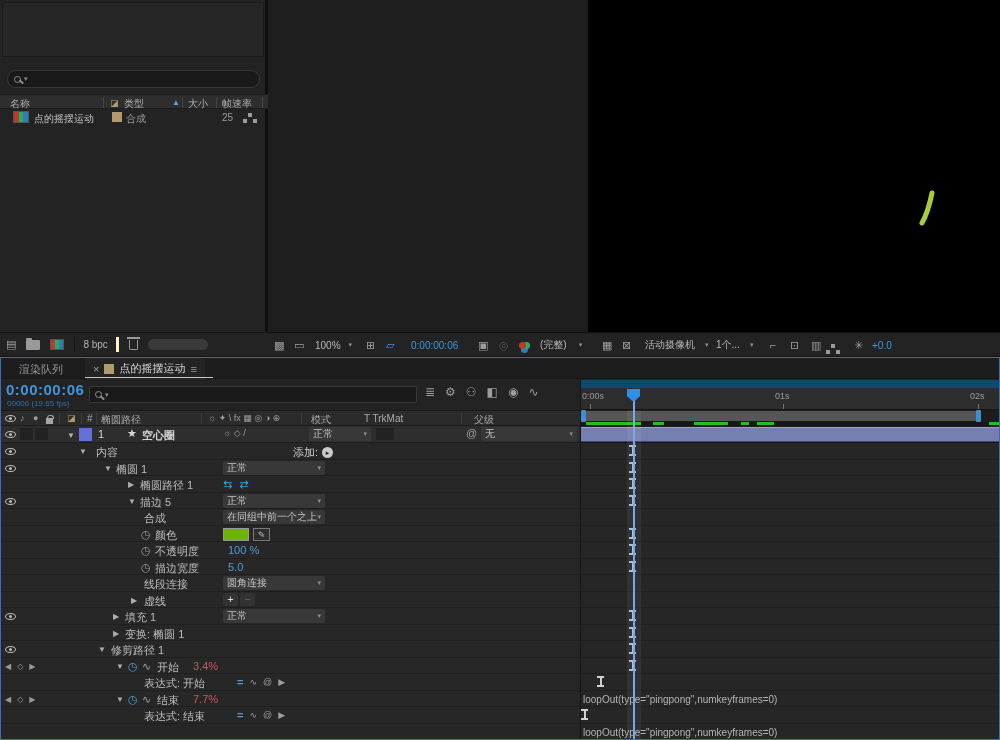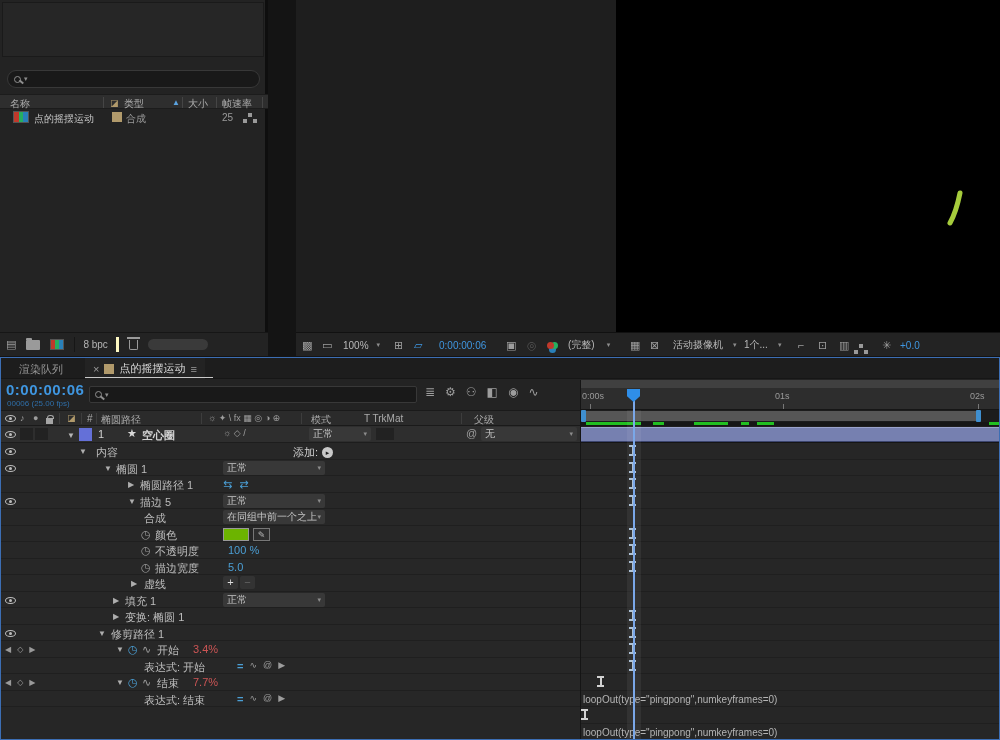--- a/index.html
+++ b/index.html
@@ -1,21 +1,21 @@
 <!DOCTYPE html>
 <html><head>
 <meta charset="utf-8">
 <style>
   * { margin:0; padding:0; box-sizing:border-box; }
   html,body { width:1000px; height:740px; background:#141414; overflow:hidden;
     font-family:"Liberation Sans","DejaVu Sans",sans-serif; -webkit-font-smoothing:antialiased; }
   .app { position:relative; width:1000px; height:740px; background:#141414; }
 
   
-  .top { position:absolute; left:0; top:0; width:1000px; height:356px; display:flex;gap:28px; }
+  .top { position:absolute; left:0; top:0; width:1000px; height:356px; display:flex; }
 
   
   .project { position:relative; width:268px; height:356px; background:#232323; border-right:3px solid #0e0e0e; }
   .proj-preview { position:absolute; left:2px; top:2px; width:262px; height:55px; background:#262626; border:1px solid #1a1a1a; }
   .proj-search { position:absolute; left:7px; top:70px; width:253px; height:18px; background:#191919; border:1px solid #383838; border-radius:9px; display:flex; align-items:center; padding-left:6px; gap:3px; }
   .proj-header { position:absolute; left:0; top:94px; width:268px; height:15px; background:#2e2e2e; border-top:1px solid #1c1c1c; border-bottom:1px solid #1c1c1c; font-size:10px; color:#ababab; }
   .proj-header span.colsep { position:absolute; top:2px; width:1px; height:11px; background:#454545; }
   .proj-row { position:absolute; left:0; top:110px; width:268px; height:16px; font-size:10px; color:#c6c6c6; }
   .proj-footer { position:absolute; left:0; bottom:0; width:268px; height:24px; background:#232323; border-top:1px solid #161616; display:flex; align-items:center; gap:10px; padding-left:6px; }
   .bpcbox { font-size:10px; color:#b5b5b5; padding:2px 8px; border-left:1px solid #161616; border-right:3px solid #fef9c3; }
@@ -95,21 +95,21 @@
   .addgrp { position:absolute; left:292px; top:2px; display:flex; gap:4px; align-items:center; color:#cfcfcf; font-size:11px; }
   .circplay { width:11px; height:11px; border-radius:50%; background:#c9c9c9; color:#1d1d1d; font-size:7px; text-align:center; line-height:11px; }
   .swatch { position:absolute; left:222px; top:2px; width:26px; height:13px; background:#6cb400; border:1px solid #999; }
   .dropperbox { position:absolute; left:252px; top:2px; width:17px; height:13px; background:#2e2e2e; border:1px solid #777; color:#bbb; font-size:9px; text-align:center; line-height:12px; }
   .linkic { position:absolute; left:222px; top:2px; color:#4b9fd5; font-size:11px; letter-spacing:2px; }
   .pmgrp { position:absolute; left:222px; top:1px; display:flex; gap:2px; }
   .pmbtn { width:15px; height:13px; background:#333; color:#ddd; font-size:11px; text-align:center; line-height:12px; border-radius:2px; }
   .pmbtn.dim { color:#666; }
 
   
-  .ruler { position:relative; height:30px; background:#404040; }
+  .ruler { position:relative; height:30px; background:#0c4a6e; }
   .ruler-band { position:absolute; left:0; top:8px; right:0; height:22px; background:#2d2d2d; border-bottom:1px solid #161616; }
   .ruler .rl { position:absolute; top:11px; font-size:9px; color:#9a9a9a; }
   .rtick { position:absolute; top:24px; width:1px; height:5px; background:#777; }
   .wa-row { position:relative; height:12px; background:#1c1c1c; }
   .wa-bar { position:absolute; top:1px; height:10px; background:#565656; }
   .wa-brk { position:absolute; top:0; width:5px; height:12px; background:#3f8fd0; border-radius:1px; }
   .cache-row { position:relative; height:4px; background:#161616; }
   .cache-seg { position:absolute; top:0; height:3px; background:#21bf21; }
   .layerbar-row { position:relative; height:17px; background:#1f1f1f; border-bottom:1px solid #151515; }
   .layerbar { position:absolute; left:0; top:1px; right:0; height:15px; background:#7680b0; border-top:1px solid #9aa3cc; border-bottom:1px solid #3c456e; }
@@ -258,21 +258,21 @@
       </div>
       <div class="tab-underline"></div>
     </div>
 
     <div class="tl-body">
 
       <div class="tl-left">
 
         <div class="tl-topbar">
           <span class="tc-big">0:00:00:06</span>
-          <span class="tc-sub">00006 (25.00 fps)</span>
+          <span class="tc-sub">00006 (19.65 fps)</span>
           <div class="tl-search">
             <span class="ico-mag"></span>
             <span class="caret">▾</span>
           </div>
           <div class="tl-icons">
             <span>≣</span>
             <span>⚙</span>
             <span>⚇</span>
             <span>◧</span>
             <span>◉</span>
@@ -372,20 +372,27 @@
               <span class="sw" style="left:140px;color:#9a9a9a">◷</span>
               <span class="lbl" style="left:154px">不透明度</span>
               <span class="bluev">100 %</span>
             </div>
             <div class="prow">
               <span class="sw" style="left:140px;color:#9a9a9a">◷</span>
               <span class="lbl" style="left:154px">描边宽度</span>
               <span class="bluev">5.0</span>
             </div>
             <div class="prow">
+              <span class="lbl" style="left:143px">线段连接</span>
+              <span class="ddv">
+                <span>圆角连接</span>
+                <span class="caret">▾</span>
+              </span>
+            </div>
+            <div class="prow">
               <span class="arrow" style="left:130px">▶</span>
               <span class="lbl" style="left:143px">虚线</span>
               <span class="pmgrp">
                 <span class="pmbtn">+</span>
                 <span class="pmbtn dim">−</span>
               </span>
             </div>
             <div class="prow">
               <span class="eye" style="position:absolute;left:4px;top:5px"></span>
               <span class="arrow" style="left:112px">▶</span>

